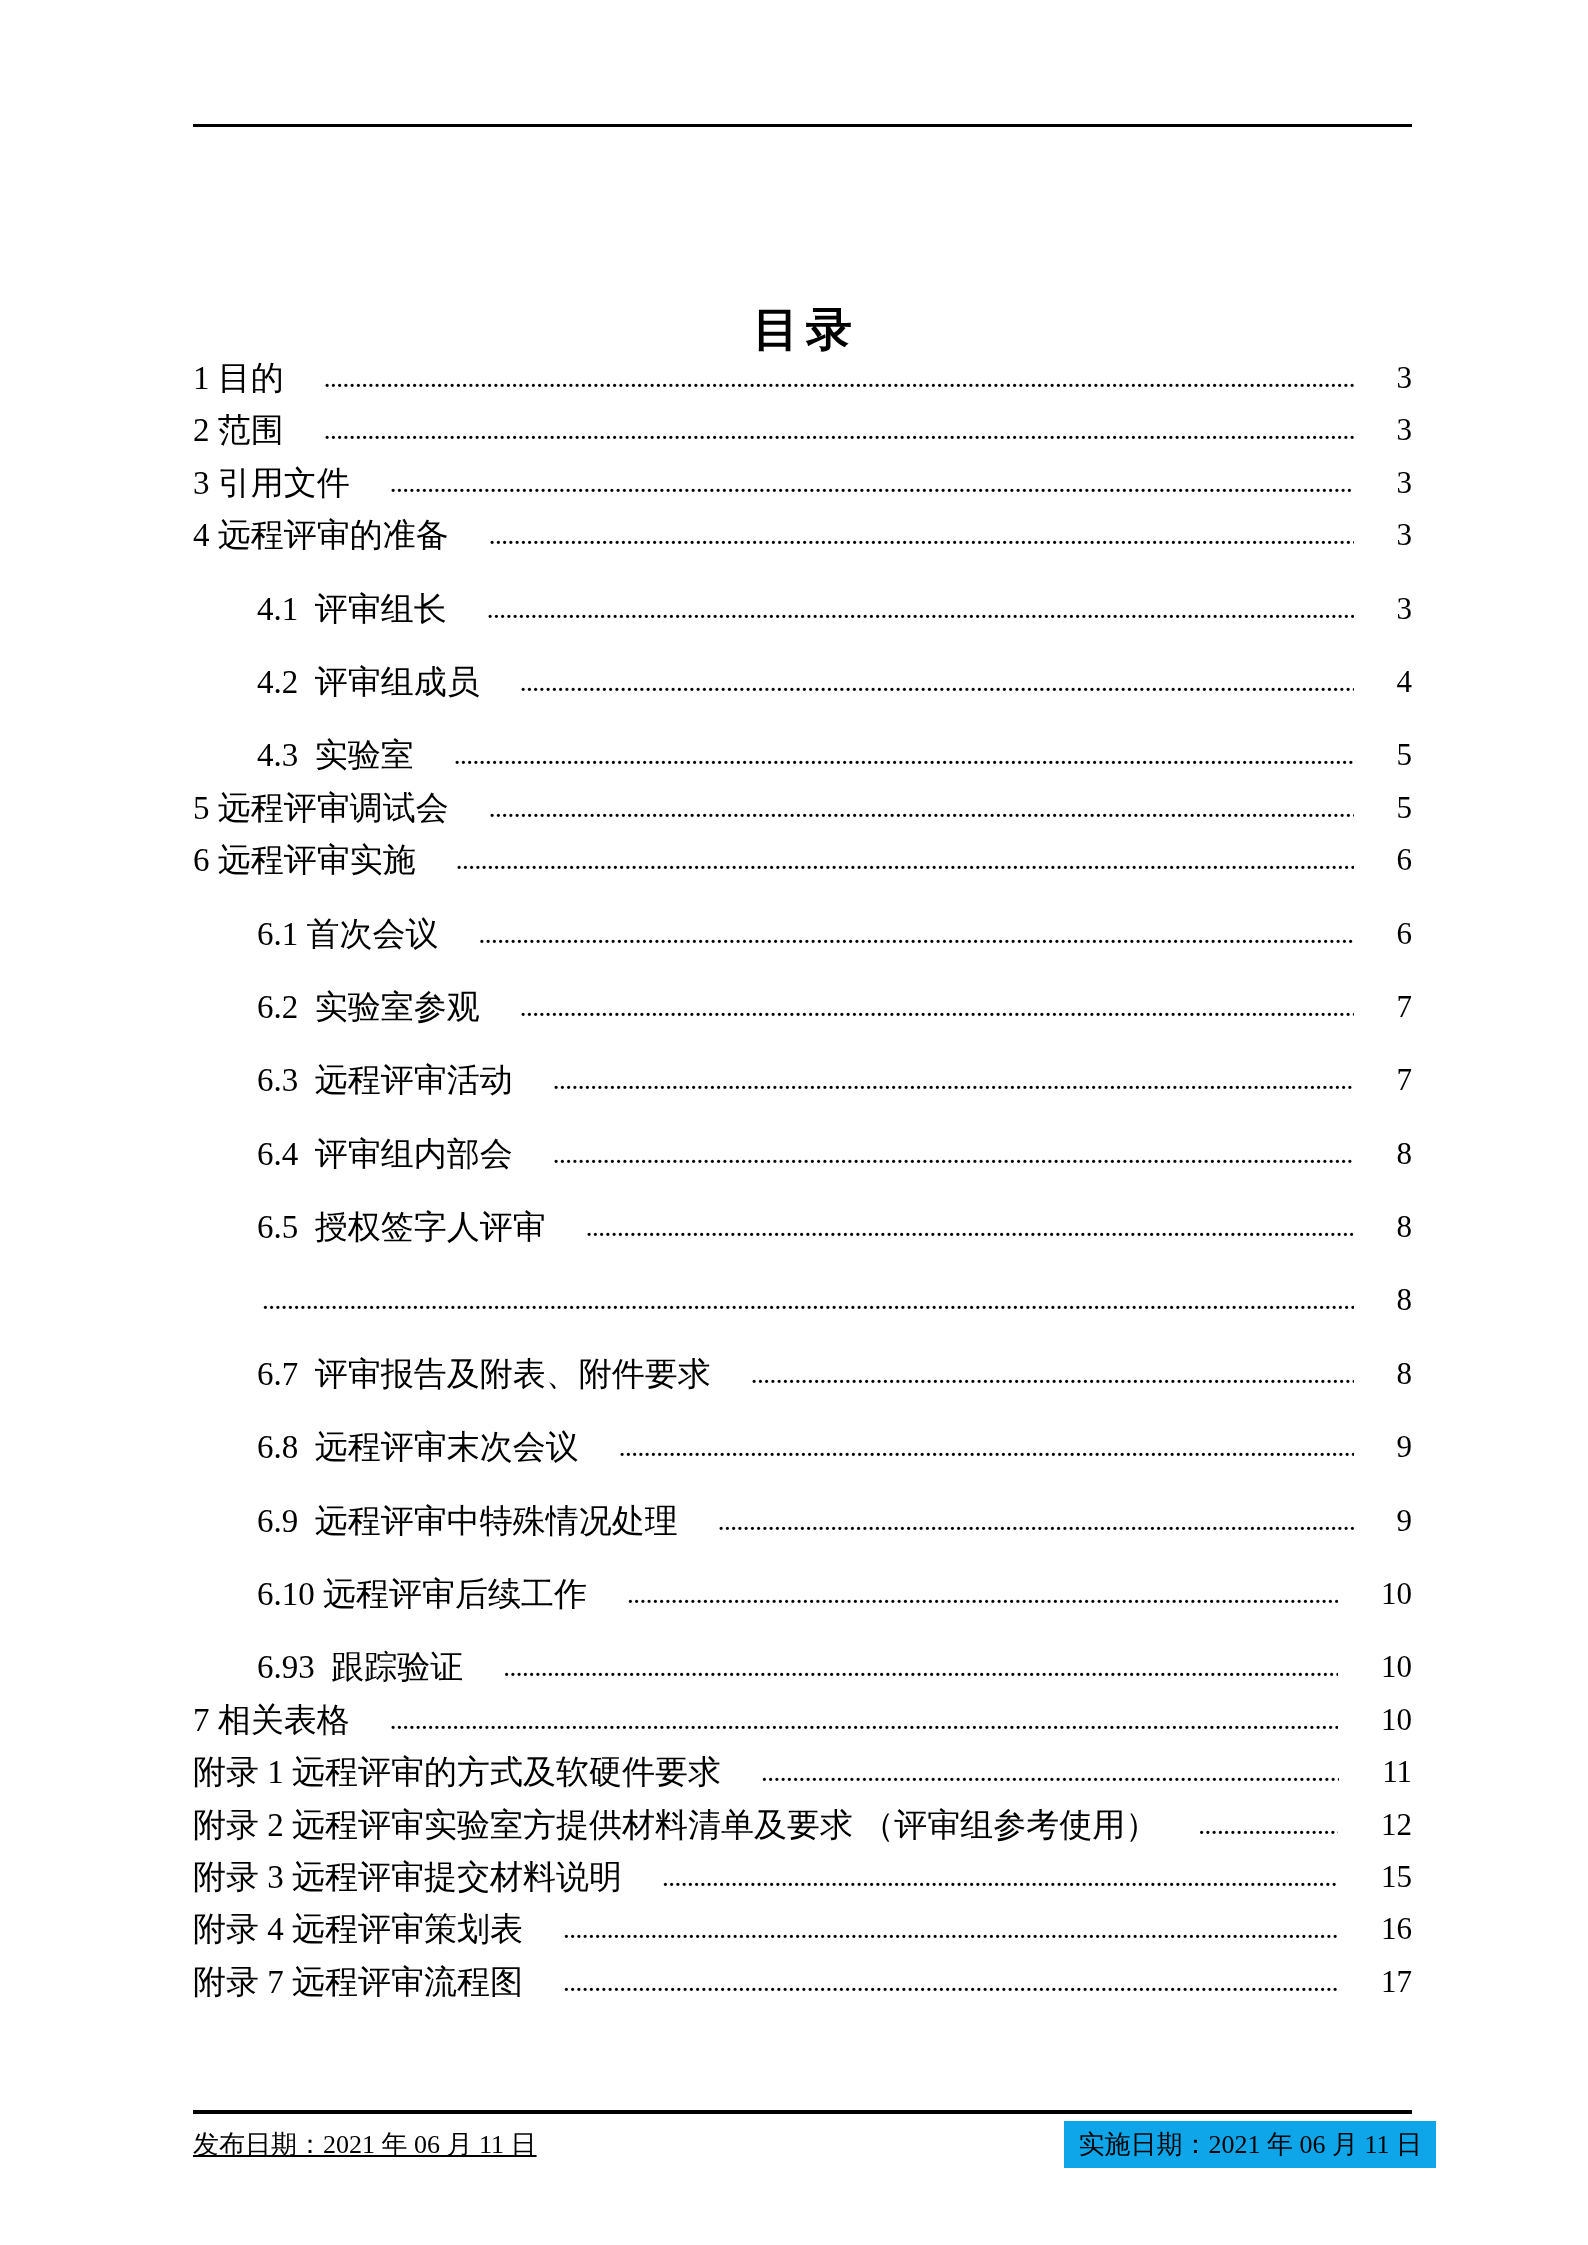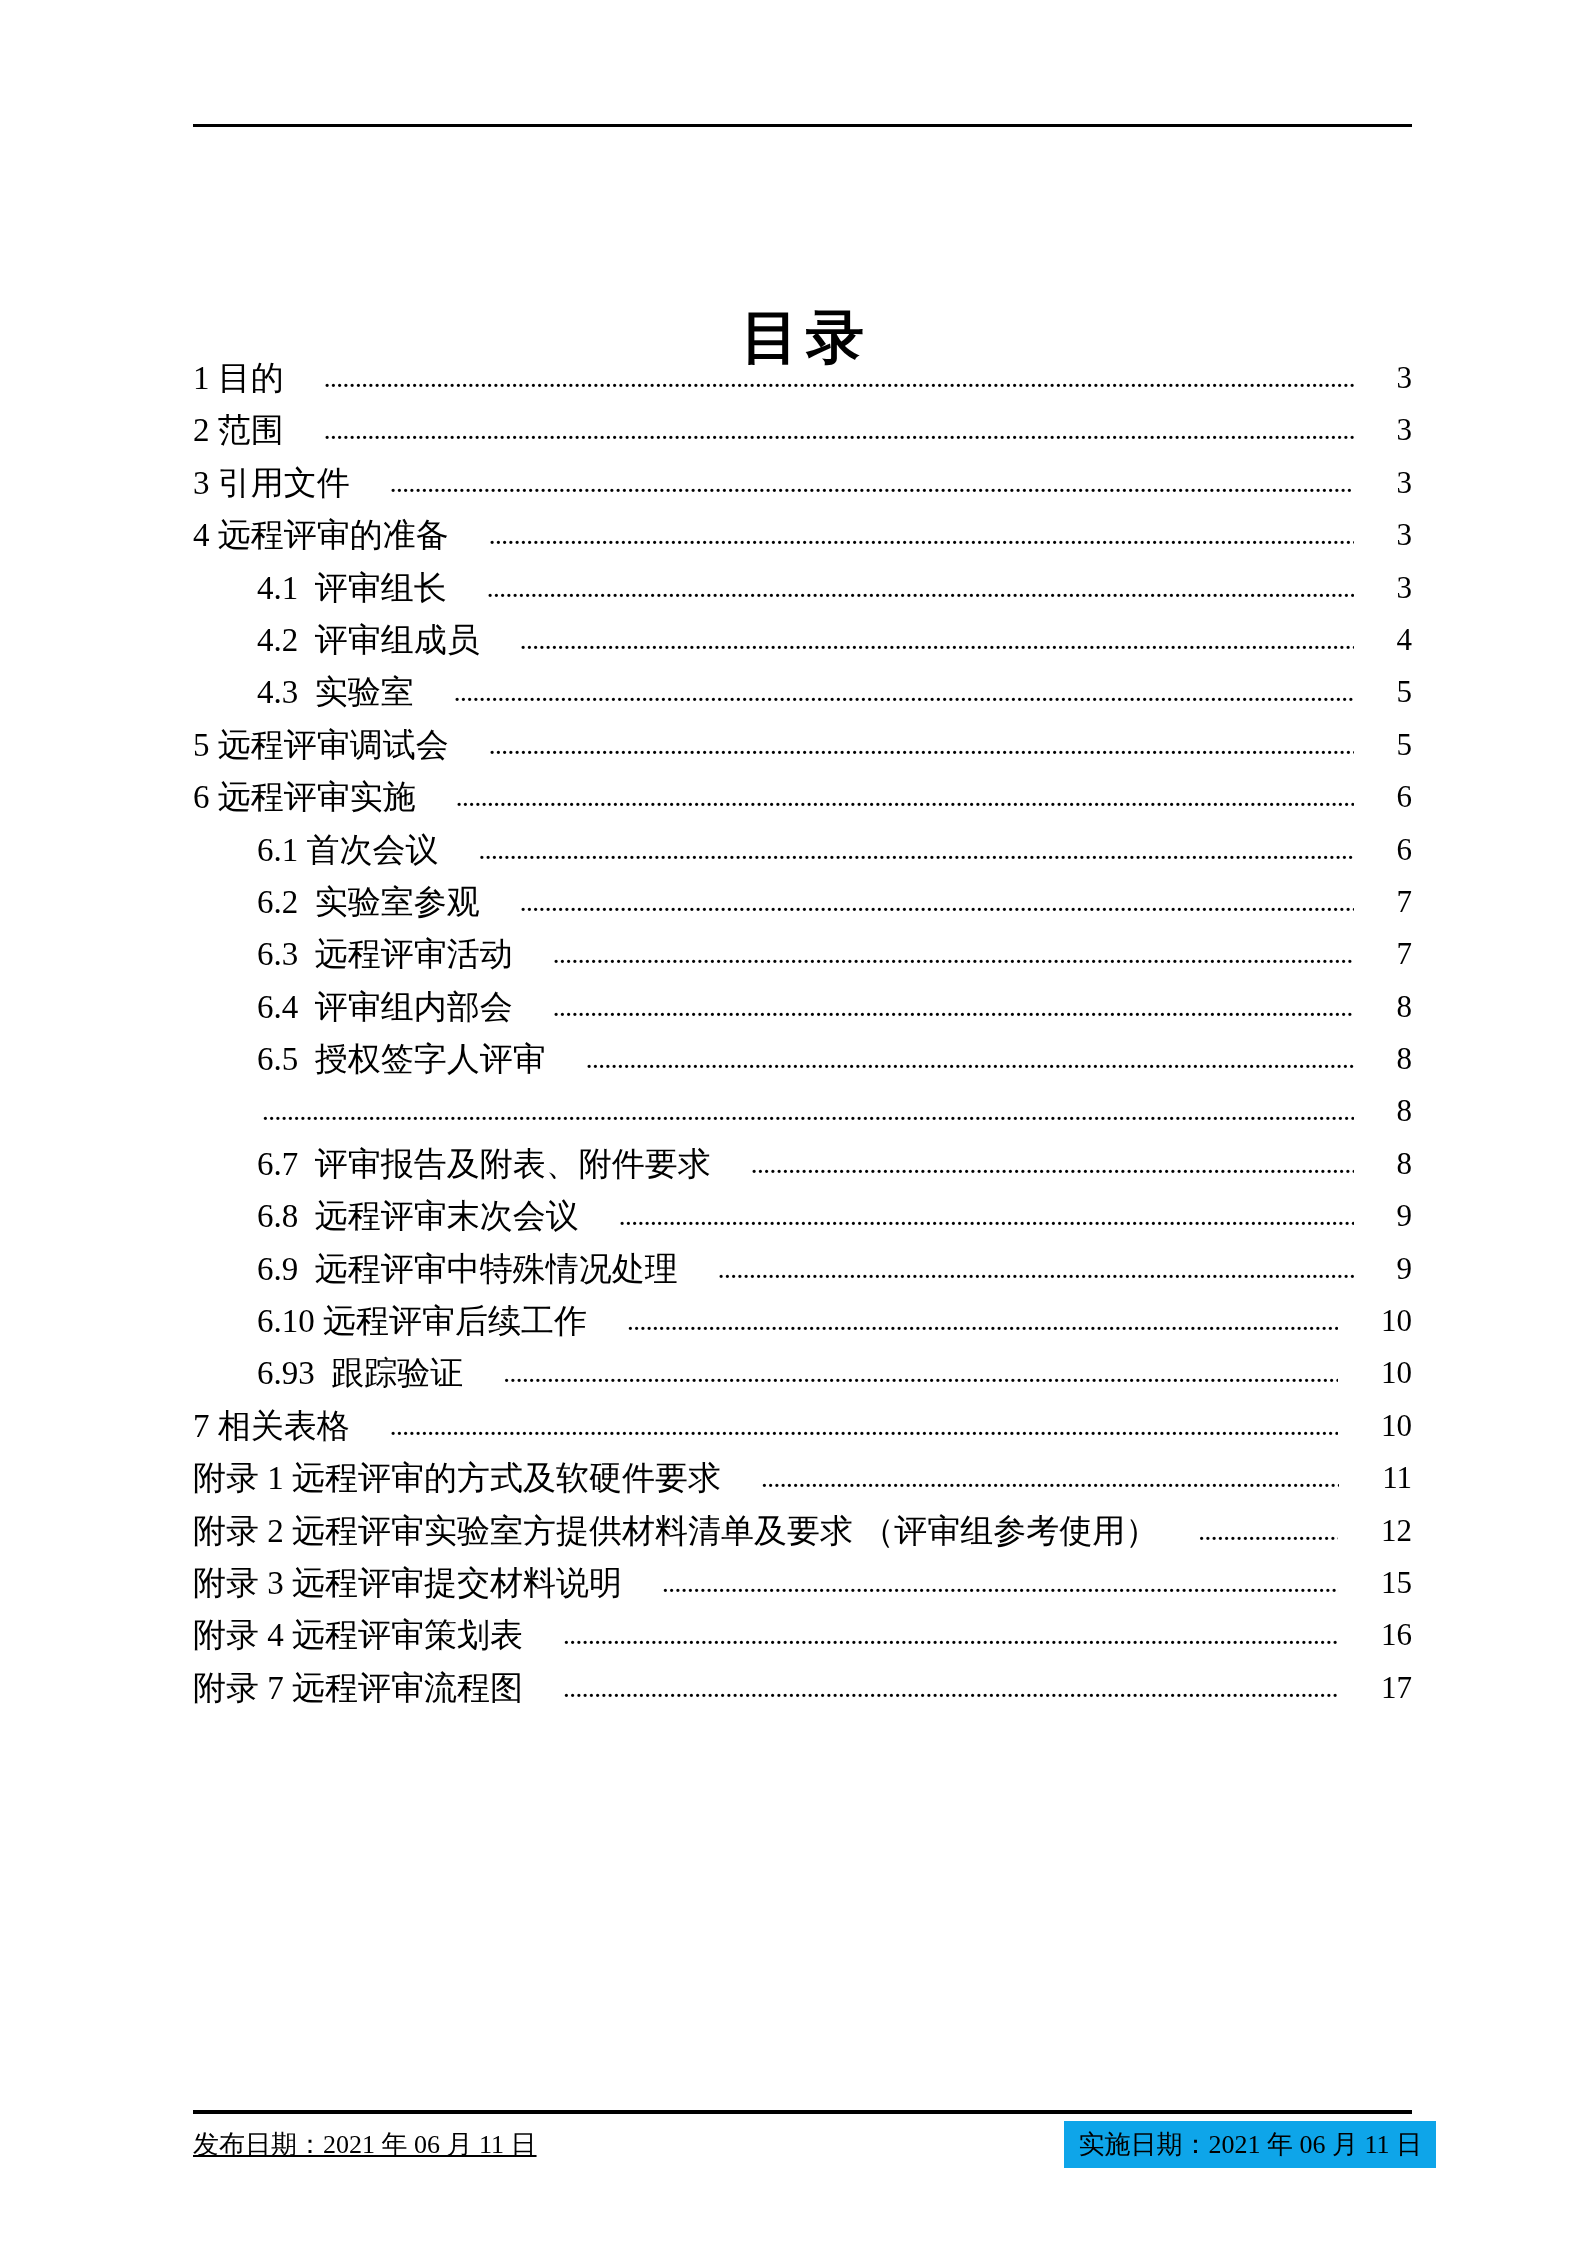--- a/index.html
+++ b/index.html
@@ -10,30 +10,30 @@
     font-family:"Liberation Serif","DejaVu Serif",serif;
     color:#000;
     overflow:hidden;
   }
   .rule{position:absolute;background:#000;}
   .rule-top{left:193px;top:124px;width:1219px;height:3px;}
   .rule-bottom{left:193px;top:2110px;width:1219px;height:4px;}
   .doc-title{
     position:absolute;left:193px;top:299px;width:1219px;
     margin:0;text-align:center;
-    font-size:58px;font-weight:bold;letter-spacing:7px;text-indent:7px;
+    font-size:46px;font-weight:bold;letter-spacing:7px;text-indent:7px;
   }
   .toc{position:absolute;left:193px;top:352px;width:1219px;}
   .toc-row{
     display:flex;align-items:flex-end;
     height:52.4px;line-height:52.4px;
     font-size:33px;
     gap:35px;
   }
-  .toc-row.lvl1{padding-left:64px;}
+  .toc-row.lvl1{padding-left:64px;margin-top:21px;}
   .toc-label{white-space:pre;flex:0 0 auto;}
   .dots{
     flex:1 1 auto;overflow:hidden;white-space:nowrap;
     font-size:27px;letter-spacing:-0.5px;
     margin:0 8px 0 5px;
   }
   .pagenum{flex:0 0 auto;font-size:31px;}
   .footer{
     position:absolute;left:193px;top:2121px;width:1219px;
     display:flex;justify-content:space-between;align-items:center;

